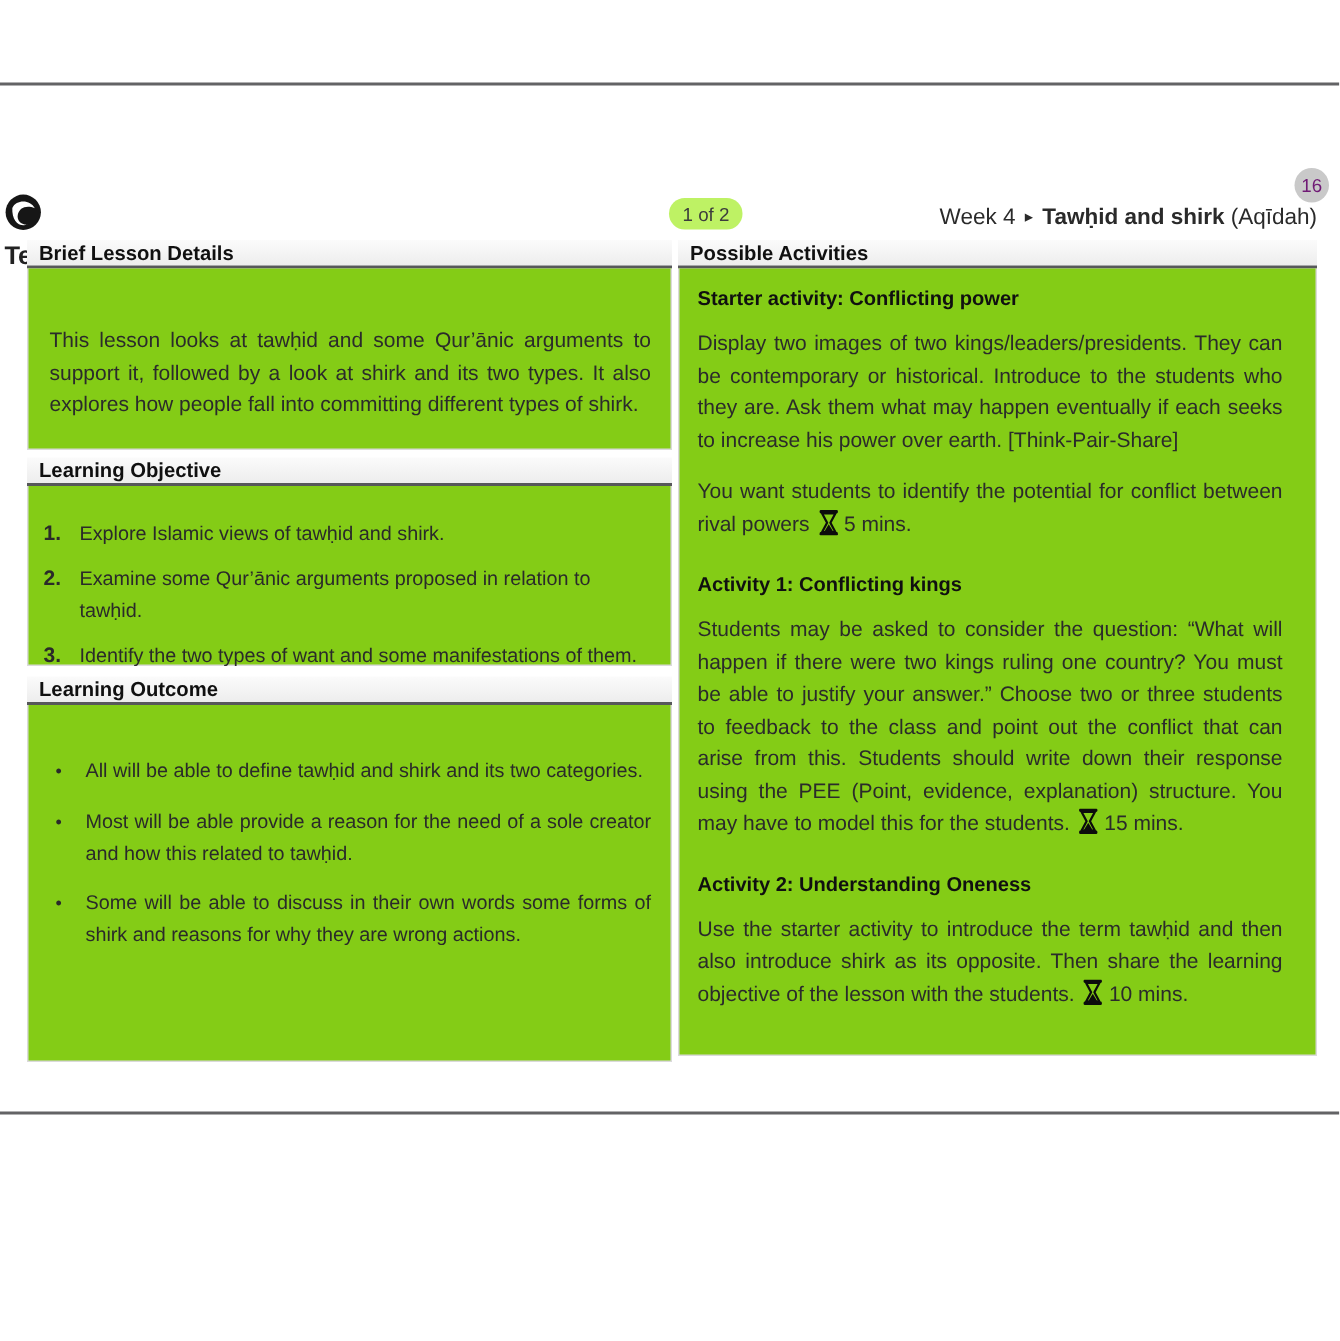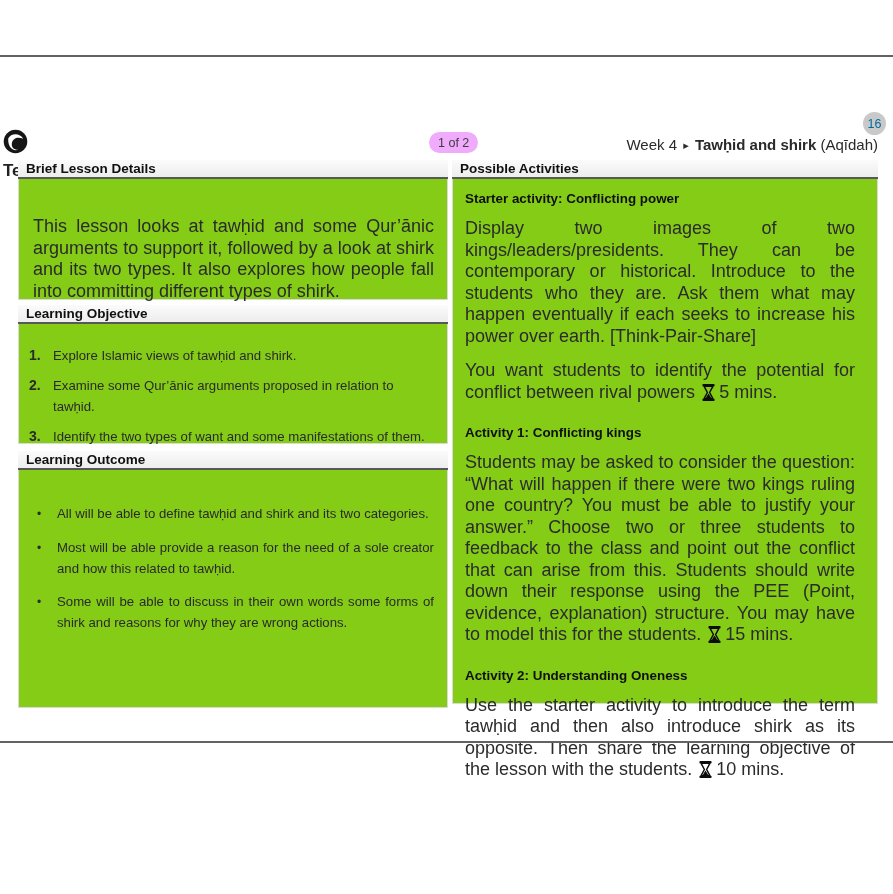--- a/index.html
+++ b/index.html
@@ -9,28 +9,28 @@
   }
   .rule{position:absolute;left:0;width:893px;height:2px;background:#636365;}
   .rule-top{top:55px;}
   .rule-bottom{top:741px;}
 
   
   .header-left{position:absolute;left:3px;top:129px;display:flex;align-items:flex-start;gap:7px;flex-direction:column;}
   .logo{width:25px;height:25px;display:inline-block;}
   .guide-title{font-size:17px;font-weight:bold;color:#222;letter-spacing:-0.2px;}
   .page-pill{
-    position:absolute;left:429px;top:132px;min-width:47px;height:21px;box-sizing:border-box;
-    background:#f0abfc;border-radius:11px;display:flex;align-items:center;justify-content:center;
+    position:absolute;left:446px;top:132px;min-width:47px;height:21px;box-sizing:border-box;
+    background:#bef264;border-radius:11px;display:flex;align-items:center;justify-content:center;
     font-size:12.5px;color:#3d3d3d;padding:0 9px;
   }
   .corner-badge{
     position:absolute;left:863px;top:112px;width:23px;height:23px;border-radius:50%;
     background:#c9c9c9;display:flex;align-items:center;justify-content:center;
-    font-size:12.5px;color:#0369a1;
+    font-size:12.5px;color:#701a75;
   }
   .week-line{position:absolute;right:15px;top:136px;font-size:15px;color:#2a2a2a;white-space:nowrap;}
   .week-line .arrow{font-size:11px;vertical-align:1px;margin:0 2px;}
   .week-line .topic-bold{font-weight:bold;}
 
   
   .col{position:absolute;top:160px;}
   .col-left{left:18px;width:430px;}
   .col-right{left:452px;width:426px;}
 
@@ -42,21 +42,21 @@
   }
   .box{border:1px solid #dadada;border-top:none;background:#84cc16;box-sizing:border-box;}
   .gap5{margin-top:5px;}
   .gap7{margin-top:7px;}
 
   .box-brief{height:121px;padding:37px 13px 0 14px;}
   .box-objective{height:120px;padding:21px 13px 0 10px;}
   .box-outcome{height:238px;padding:33px 13px 0 18px;}
   .box-activities{height:525px;padding:10px 12px 0 12px;}
 
-  .body{font-size:18px;line-height:21.5px;color:#2b2b2b;margin:0;}
+  .body{font-size:14px;line-height:21.5px;color:#2b2b2b;margin:0;}
   .just{text-align:justify;}
 
   .num-row{display:flex;margin-bottom:9px;font-size:13.2px;line-height:21px;}
   .num-row .num{font-weight:bold;width:24px;flex:none;font-size:14px;}
 
   .bullet-row{display:flex;margin-bottom:11px;font-size:13.2px;line-height:21.5px;}
   .bullet-row .bullet{width:20px;flex:none;font-size:12px;padding-top:1px;}
   .bullet-row .btxt{flex:1;text-align:justify;}
 
   .act-head{font-size:13.4px;font-weight:bold;color:#101010;margin:0 0 9px 0;line-height:20px;}

